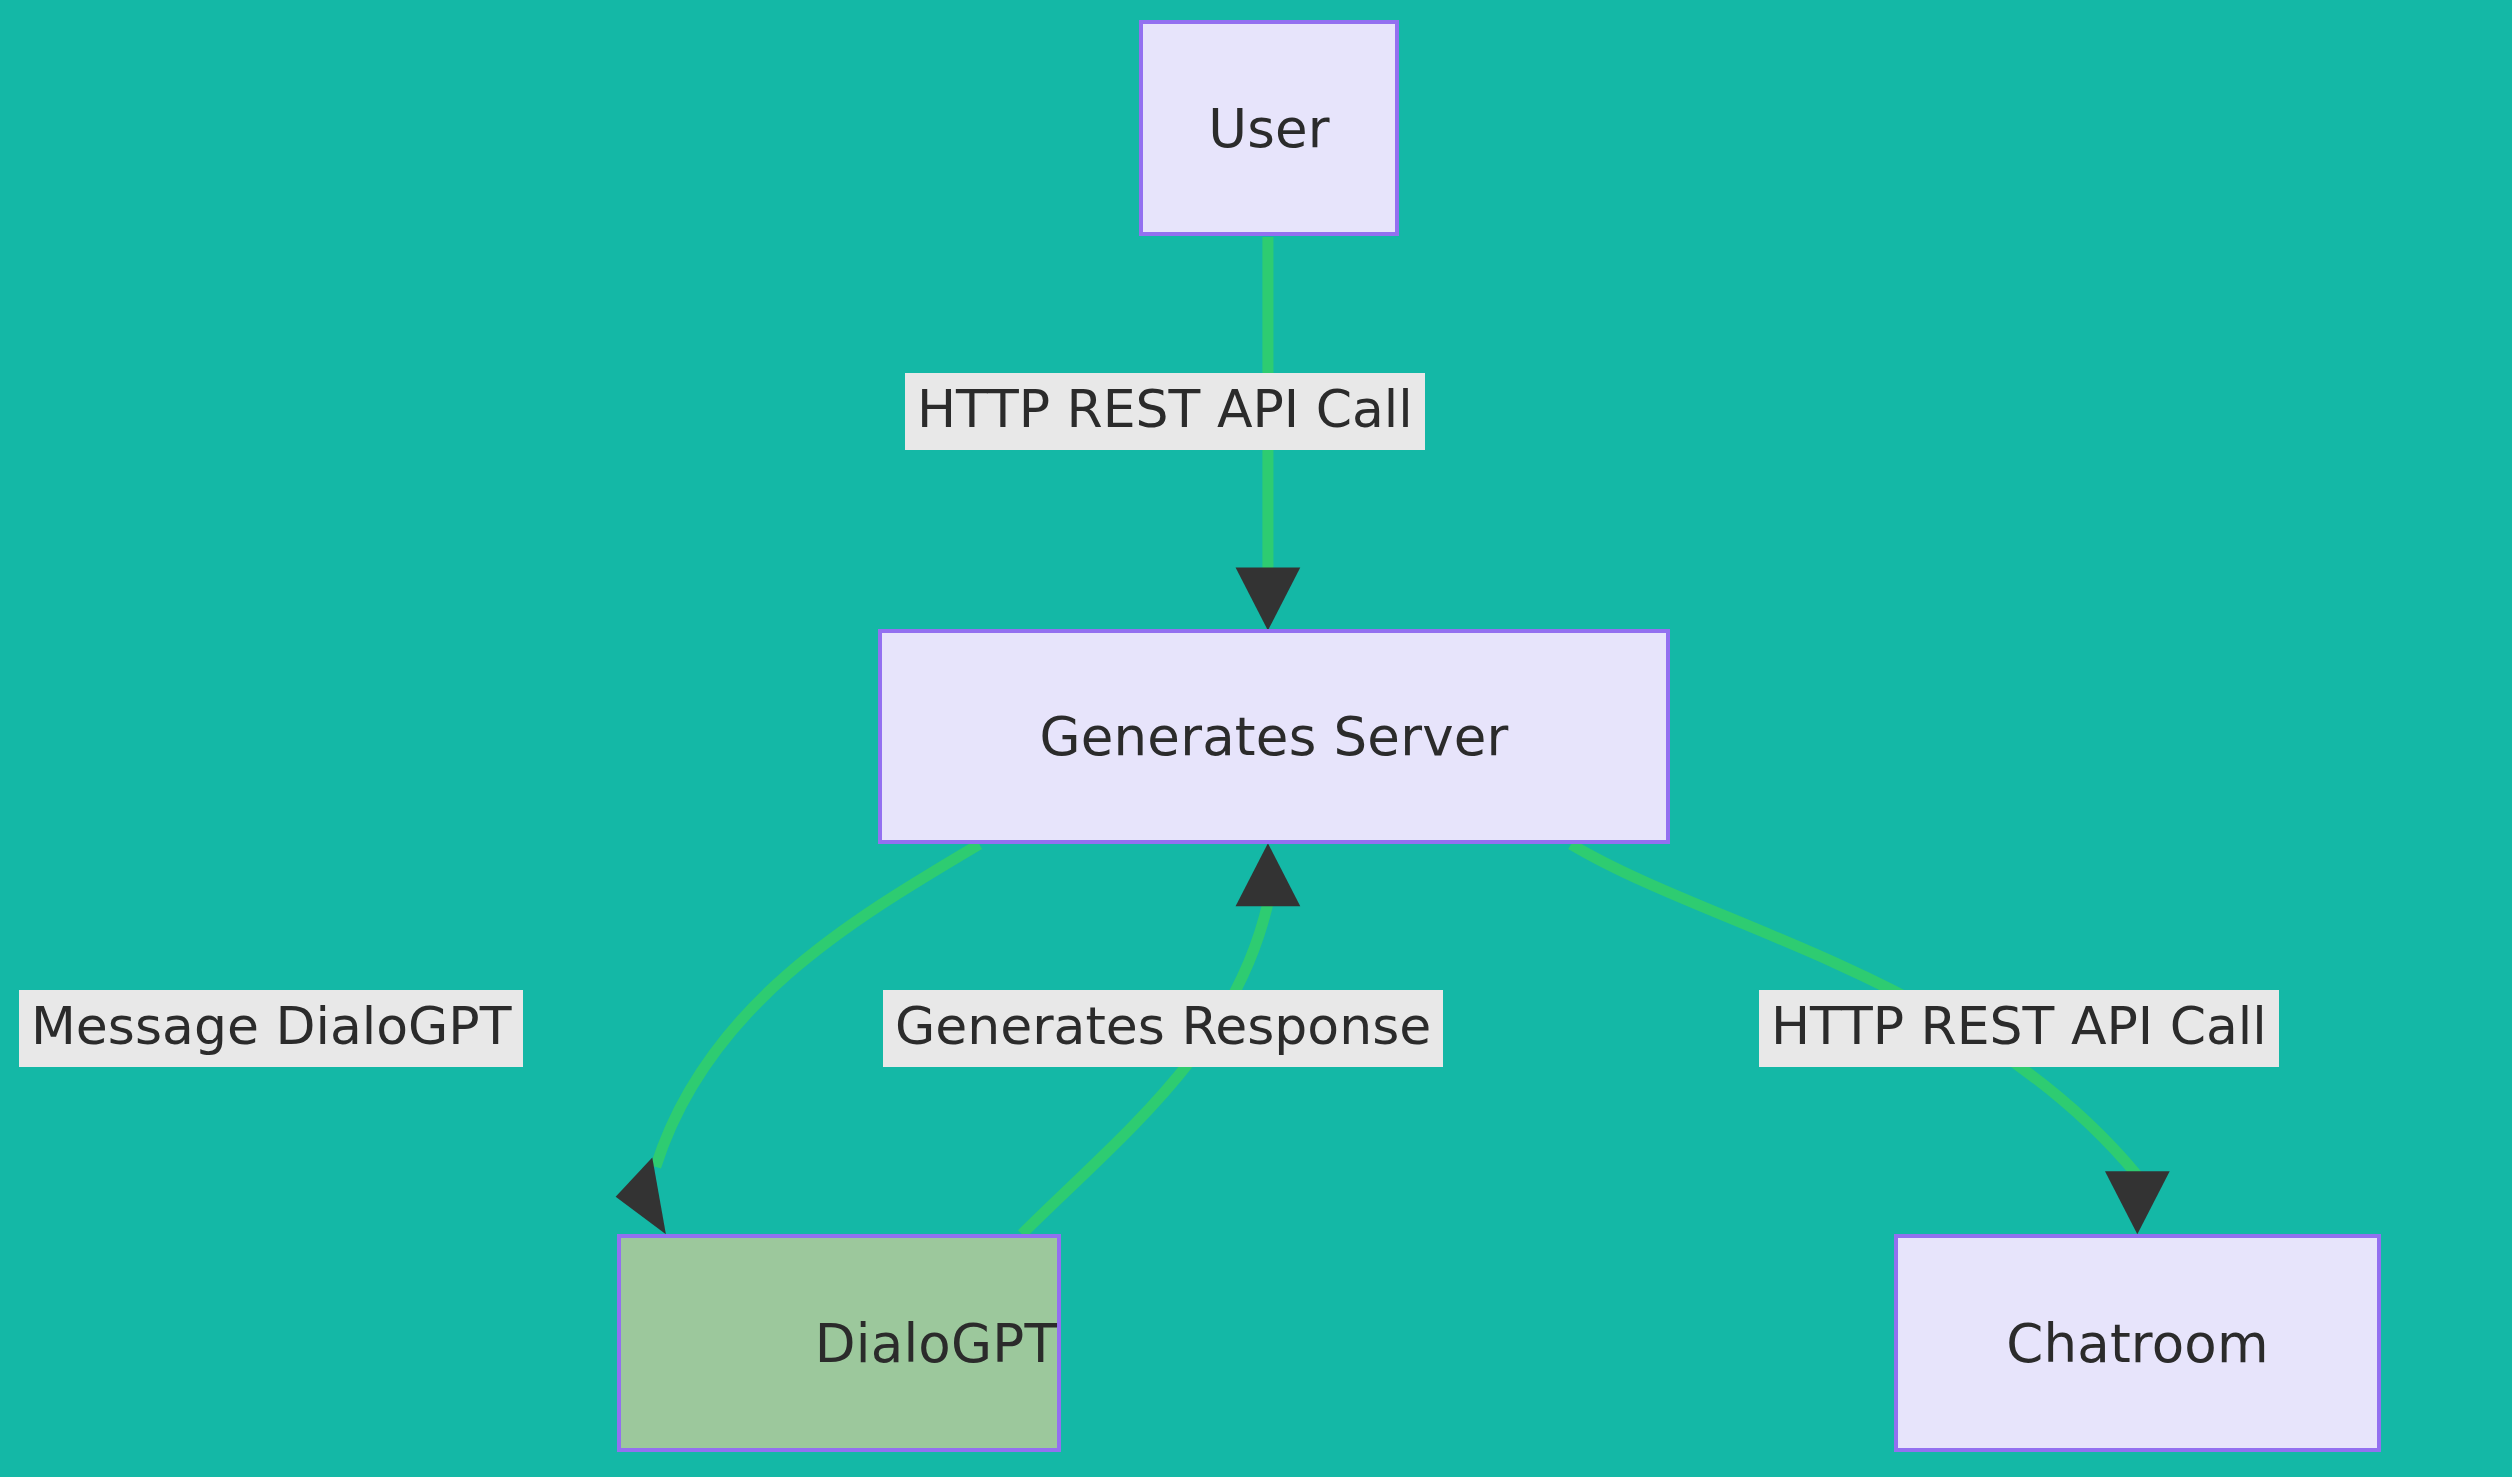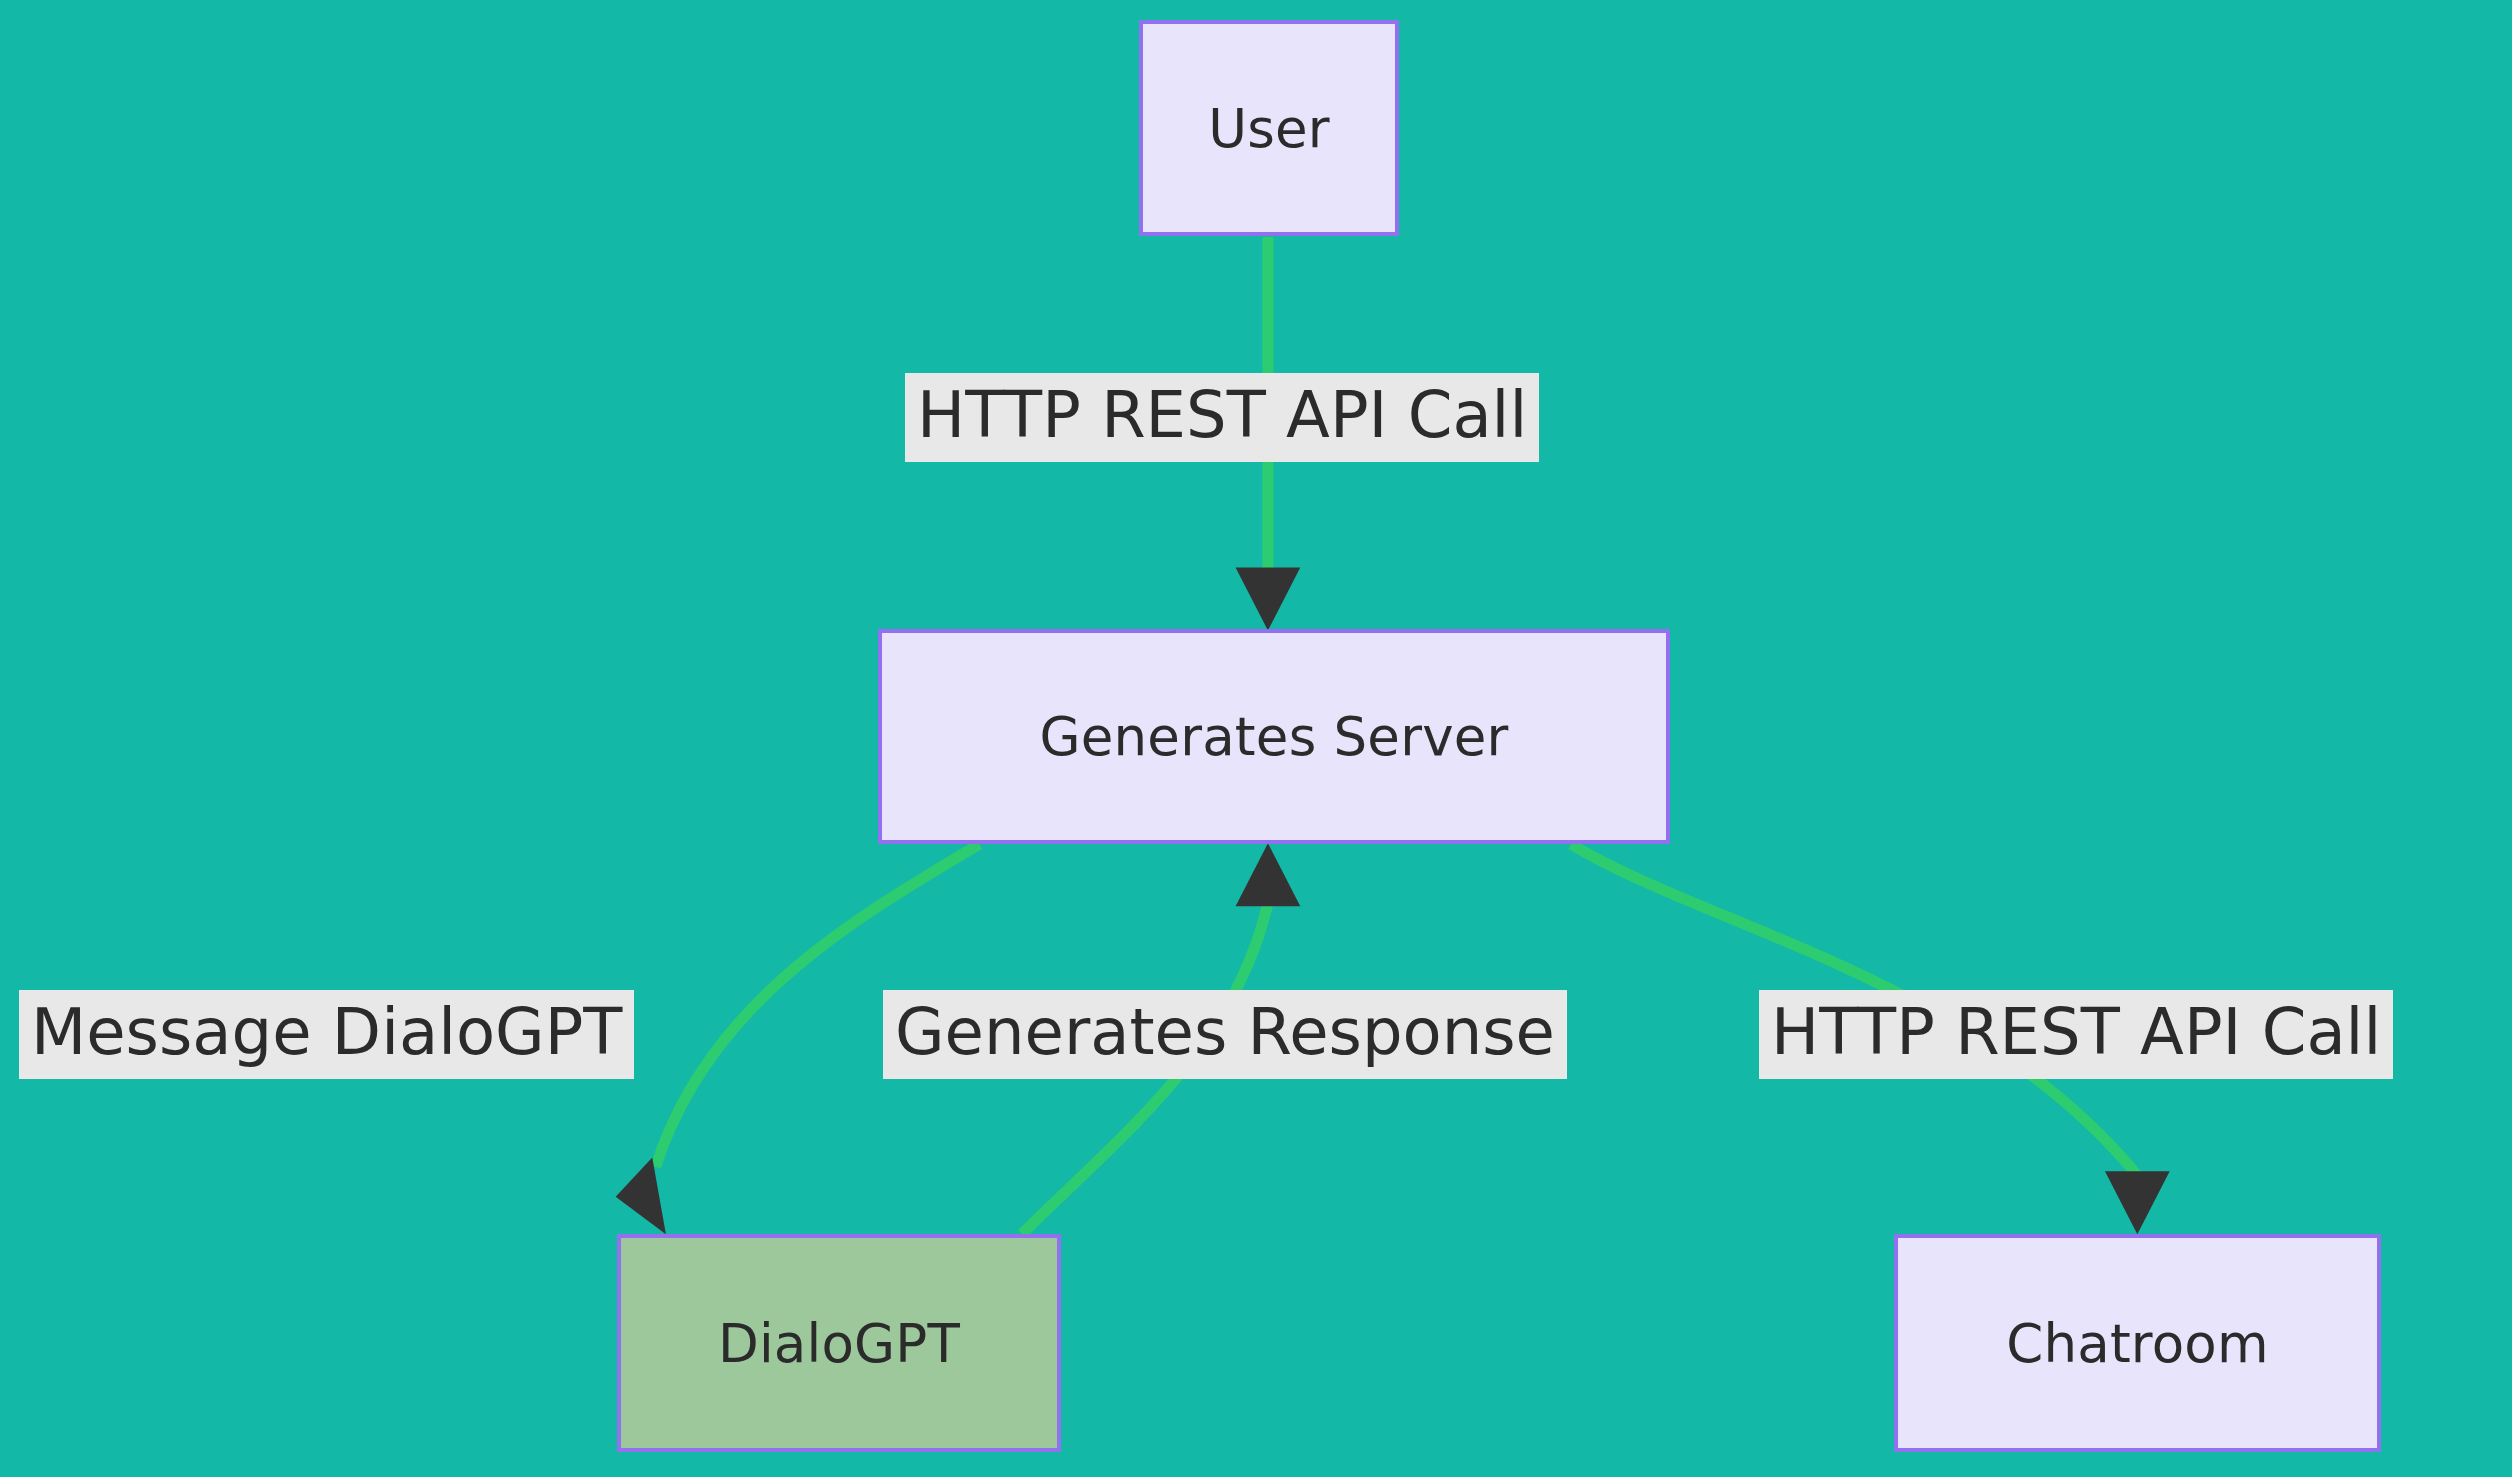--- a/index.html
+++ b/index.html
@@ -37,28 +37,28 @@
     font-size: 53px;
     line-height: 1;
     letter-spacing: 0.2px;
     white-space: nowrap;
   }
   .node.accent {
     background: #9CC89C;
   }
   #node-user      { left: 1139px; top: 20.4px;   width: 260px; height: 216px; }
   #node-server    { left: 878px; top: 629px;  width: 792px; height: 215px; }
-  #node-dialogpt  { left: 617px;  top: 1234px; width: 444px; height: 218px; }
+  #node-dialogpt  { left: 617px;  top: 1234px; width: 444px; height: 218px; justify-content: flex-end; }
   #node-chatroom  { left: 1894px; top: 1234px; width: 487px; height: 218px; }
 
   .edge-label {
     position: absolute;
     background: #E8E8E8;
     color: #2b2b2b;
-    font-size: 64px;
+    font-size: 52px;
     line-height: 1;
     padding: 10.2px 12px 15.3px 12px;
     white-space: nowrap;
     box-sizing: border-box;
   }
   #label-user-server      { left: 905px; top: 373px;  }
   #label-message-fwd      { left: 19px;   top: 990px; }
   #label-generates-resp   { left: 883px; top: 990px; }
   #label-http-chatroom    { left: 1759px; top: 990px; }
 </style>

